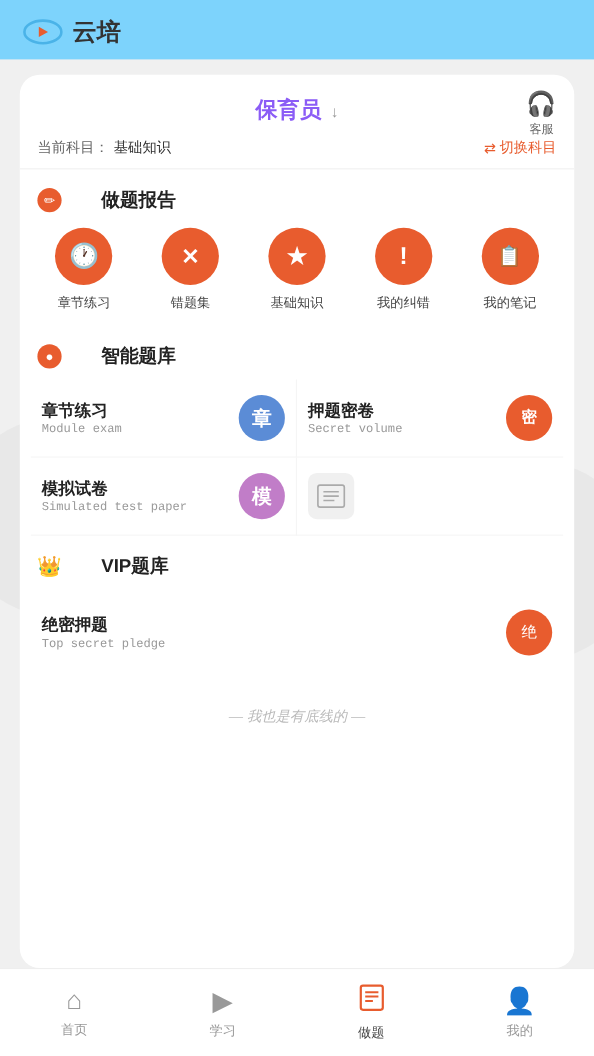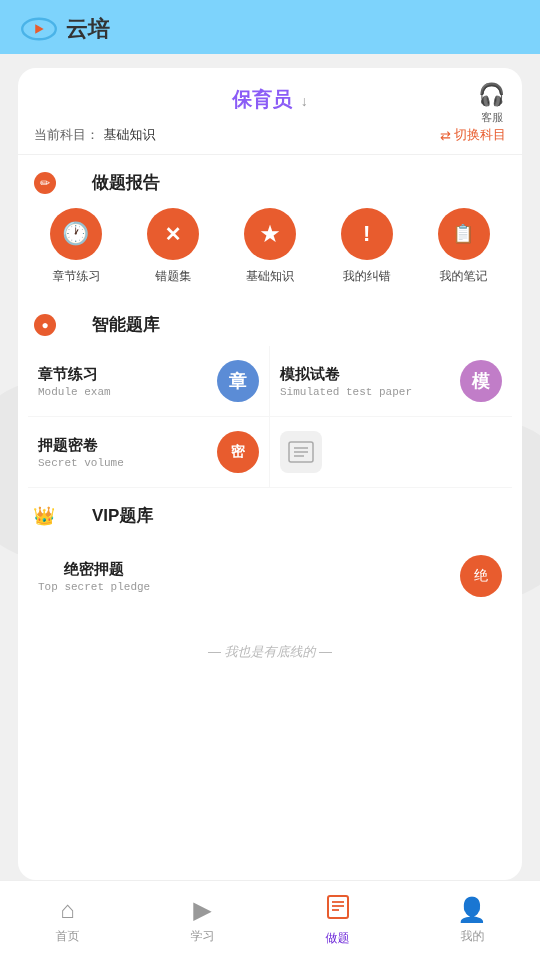--- a/index.html
+++ b/index.html
@@ -252,21 +252,20 @@
 
     
     .vip-grid {
       padding: 4px 10px 12px;
     }
     .vip-item {
       display: flex;
       align-items: center;
       justify-content: space-between;
       padding: 14px 10px;
-      text-align: center;
     }
     .vip-badge {
       width: 42px;
       height: 42px;
       border-radius: 50%;
       background: #e85c2e;
       display: flex;
       align-items: center;
       justify-content: center;
       font-size: 16px;
@@ -308,21 +307,21 @@
       color: #999;
     }
     .nav-icon.active {
       color: #e85c2e;
     }
     .nav-label {
       font-size: 12px;
       color: #999;
     }
     .nav-label.active {
-      color: #6d28d9;
+      color: #404040;
     }
   </style>
 </head>
 <body>
 
 <div class="bg-circle-left"></div>
 <div class="bg-circle-right"></div>
 
 <div class="header">
   <div class="logo-area">
@@ -394,32 +393,32 @@
     <div class="smart-item">
       <div class="smart-item-text">
         <div class="smart-item-title">章节练习</div>
         <div class="smart-item-subtitle">Module exam</div>
       </div>
       <div class="smart-item-badge badge-chapter">章</div>
     </div>
 
     <div class="smart-item">
       <div class="smart-item-text">
+        <div class="smart-item-title">押题密卷</div>
+        <div class="smart-item-subtitle">Secret volume</div>
+      </div>
+      <div class="smart-item-badge badge-secret">密</div>
+    </div>
+
+    <div class="smart-item">
+      <div class="smart-item-text">
         <div class="smart-item-title">模拟试卷</div>
         <div class="smart-item-subtitle">Simulated test paper</div>
       </div>
       <div class="smart-item-badge badge-mock">模</div>
-    </div>
-
-    <div class="smart-item">
-      <div class="smart-item-text">
-        <div class="smart-item-title">押题密卷</div>
-        <div class="smart-item-subtitle">Secret volume</div>
-      </div>
-      <div class="smart-item-badge badge-secret">密</div>
     </div>
 
     <div class="smart-item">
       <div class="badge-daily-icon">
         <svg width="28" height="28" viewBox="0 0 28 28">
           <rect x="2" y="4" width="24" height="20" rx="2" fill="none" stroke="#aaa" stroke-width="1.5"></rect>
           <line x1="7" y1="10" x2="21" y2="10" stroke="#aaa" stroke-width="1.5"></line>
           <line x1="7" y1="14" x2="21" y2="14" stroke="#aaa" stroke-width="1.5"></line>
           <line x1="7" y1="18" x2="17" y2="18" stroke="#aaa" stroke-width="1.5"></line>
         </svg>

